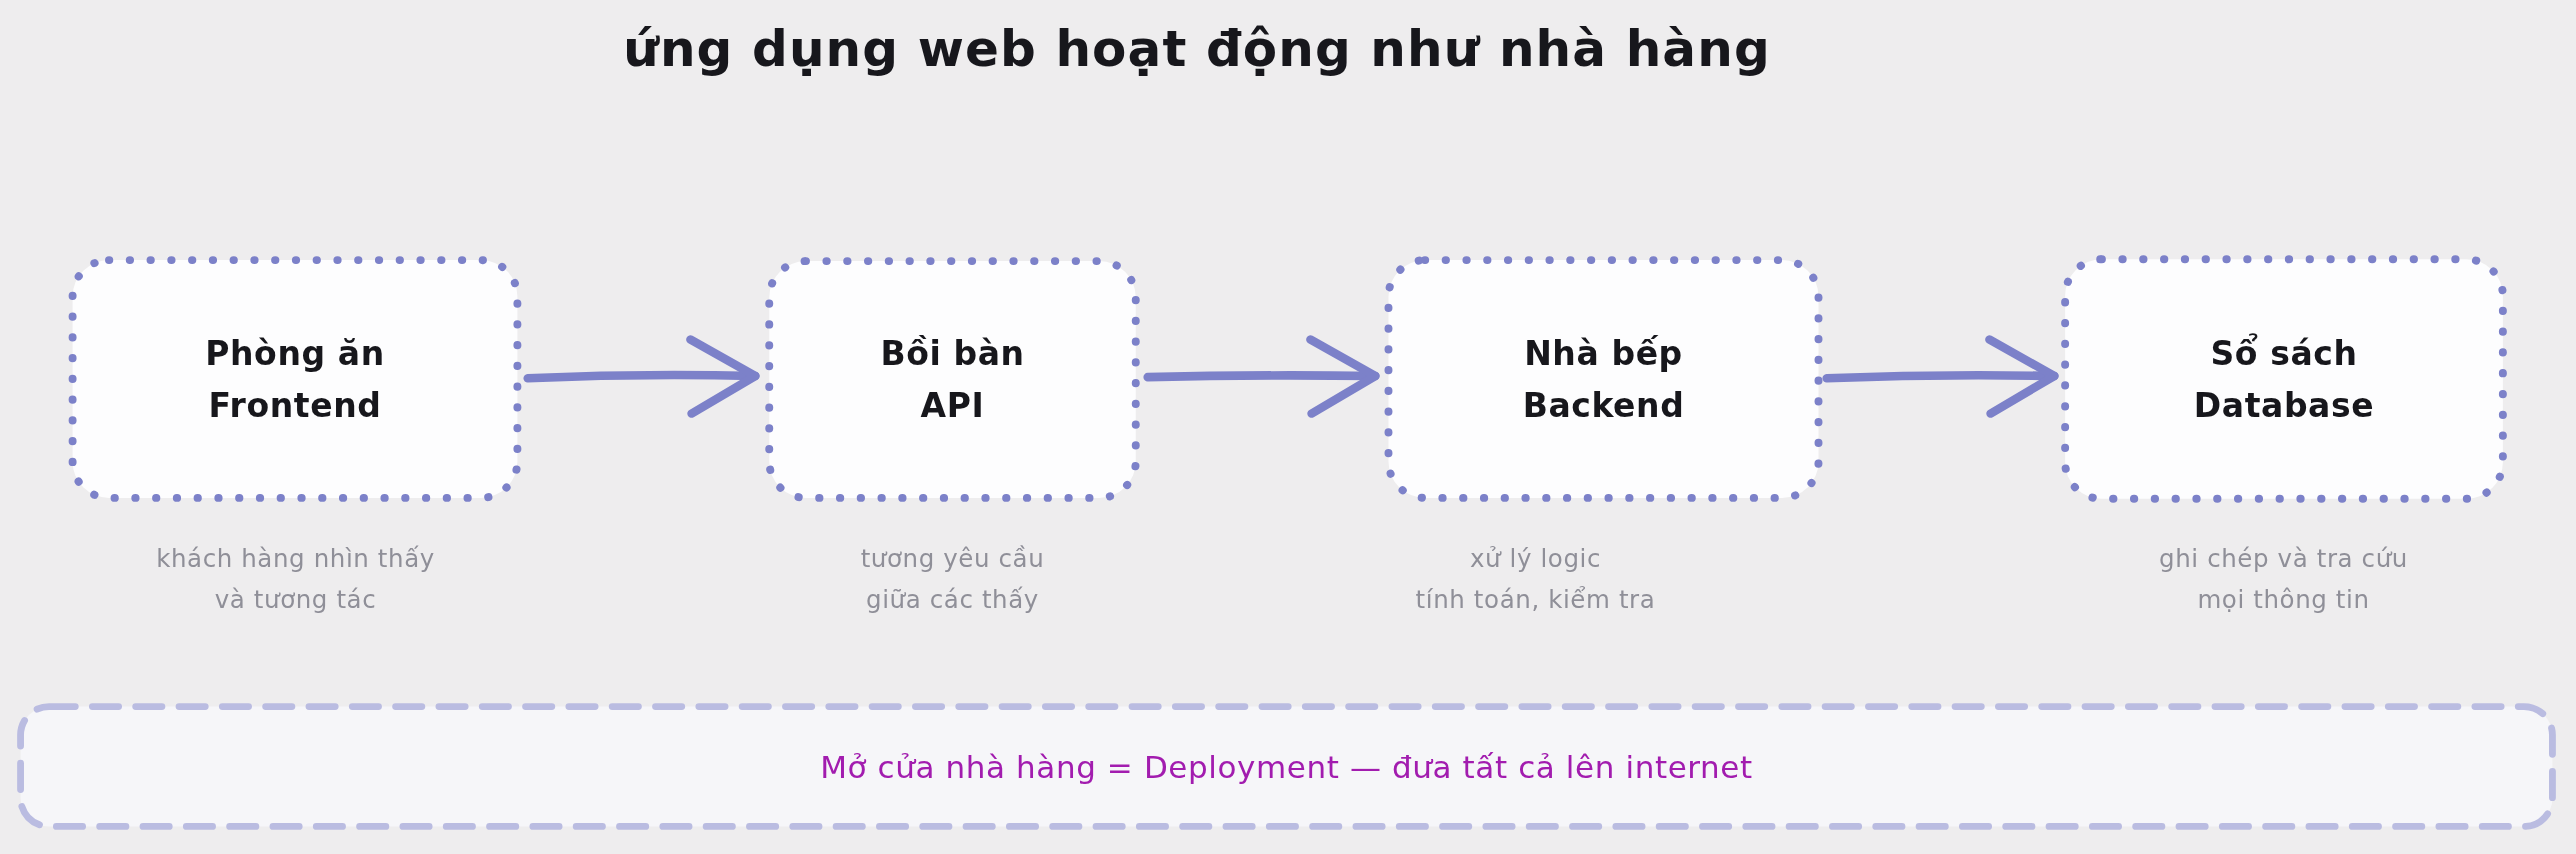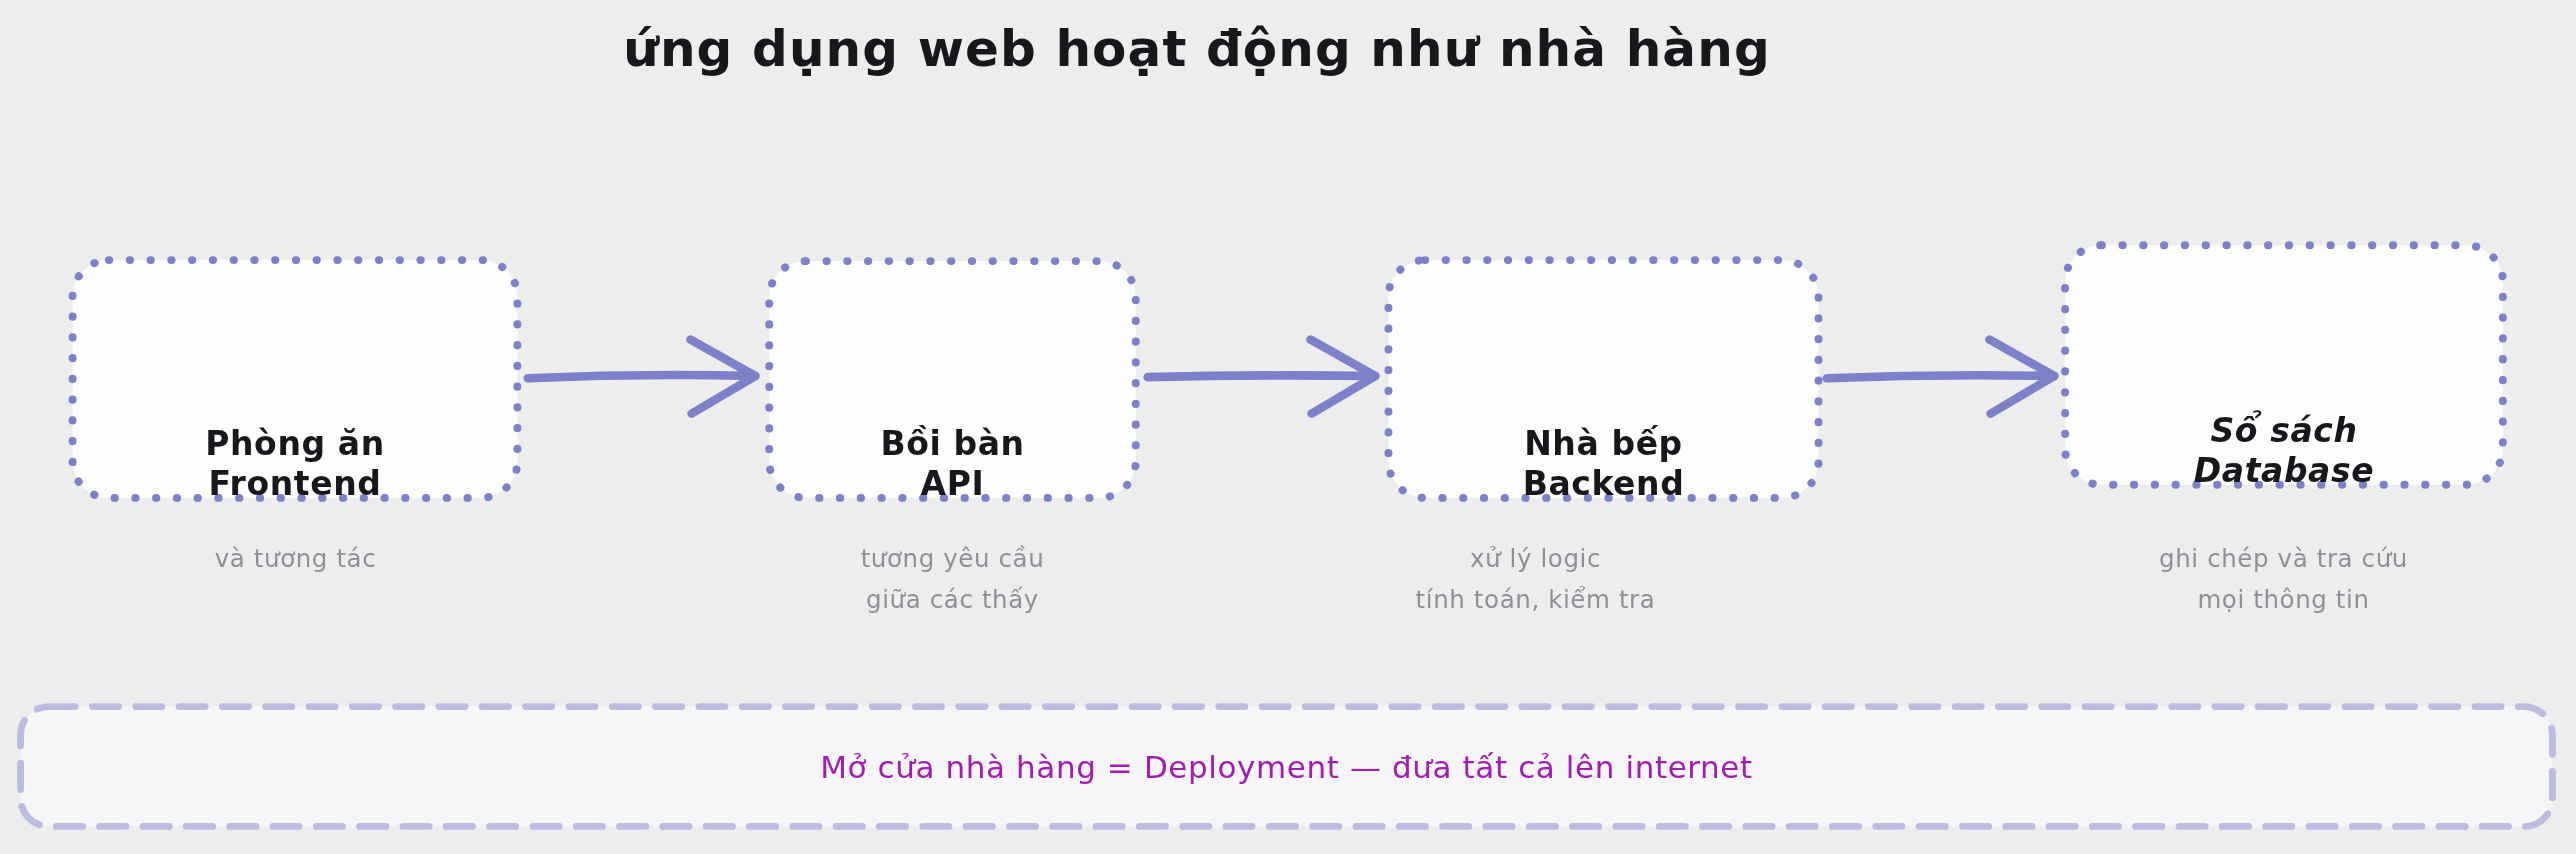--- a/index.html
+++ b/index.html
@@ -36,22 +36,22 @@
     width: 100%;
     height: 100%;
   }
   .node-label {
     position: relative;
     width: 100%;
     height: 100%;
     display: flex;
     flex-direction: column;
     align-items: center;
-    justify-content: flex-end;
-    gap: 1px;
+    justify-content: center;
+    gap: 13px;
     font-size: 33px;
     font-weight: 600;
     color: #17171c;
     letter-spacing: 0.6px;
     text-align: center;
   }
   .caption {
     position: absolute;
     top: 540px;
     width: 513px;
@@ -128,21 +128,21 @@
   <div class="node" style="left:1383px; top:255px; width:441px; height:248px;">
     <svg class="node-border" viewBox="0 0 774 436" aria-hidden="true">
       <rect x="9" y="9" width="756" height="418" rx="64" fill="#fdfdfe" stroke="#7c81c9" stroke-width="14" stroke-dasharray="0.5 36" stroke-linecap="round"></rect>
     </svg>
     <div class="node-label">
       <span>Nhà bếp</span>
       <span>Backend</span>
     </div>
   </div>
 
-  <div class="node" style="left:2060px; top:240px; width:448px; height:250px;font-style:italic;">
+  <div class="node" style="left:2060px; top:254px; width:448px; height:250px;">
     <svg class="node-border" viewBox="0 0 786 438" aria-hidden="true">
       <rect x="9" y="9" width="768" height="420" rx="64" fill="#fdfdfe" stroke="#7c81c9" stroke-width="14" stroke-dasharray="0.5 36" stroke-linecap="round"></rect>
     </svg>
     <div class="node-label">
       <span>Sổ sách</span>
       <span>Database</span>
     </div>
   </div>
 
   <svg class="arrow" style="left:522px;" viewBox="0 0 420 200" aria-hidden="true">
@@ -154,20 +154,21 @@
     <path d="M10 102 Q210 97 410 100" fill="none" stroke="#7c81c9" stroke-width="15" stroke-linecap="round"></path>
     <path d="M296 36 L410 100 L298 166" fill="none" stroke="#7c81c9" stroke-width="15" stroke-linecap="round" stroke-linejoin="round"></path>
   </svg>
 
   <svg class="arrow" style="left:1821px;" viewBox="0 0 420 200" aria-hidden="true">
     <path d="M10 104 Q210 96 410 100" fill="none" stroke="#7c81c9" stroke-width="15" stroke-linecap="round"></path>
     <path d="M296 36 L410 100 L298 166" fill="none" stroke="#7c81c9" stroke-width="15" stroke-linecap="round" stroke-linejoin="round"></path>
   </svg>
 
   <div class="caption" style="left:39px;">
+    <span>khách hàng nhìn thấy</span>
     <span>và tương tác</span>
   </div>
   <div class="caption" style="left:696px;">
     <span>tương yêu cầu</span>
     <span>giữa các thấy</span>
   </div>
   <div class="caption" style="left:1279px;">
     <span>xử lý logic</span>
     <span>tính toán, kiểm tra</span>
   </div>

